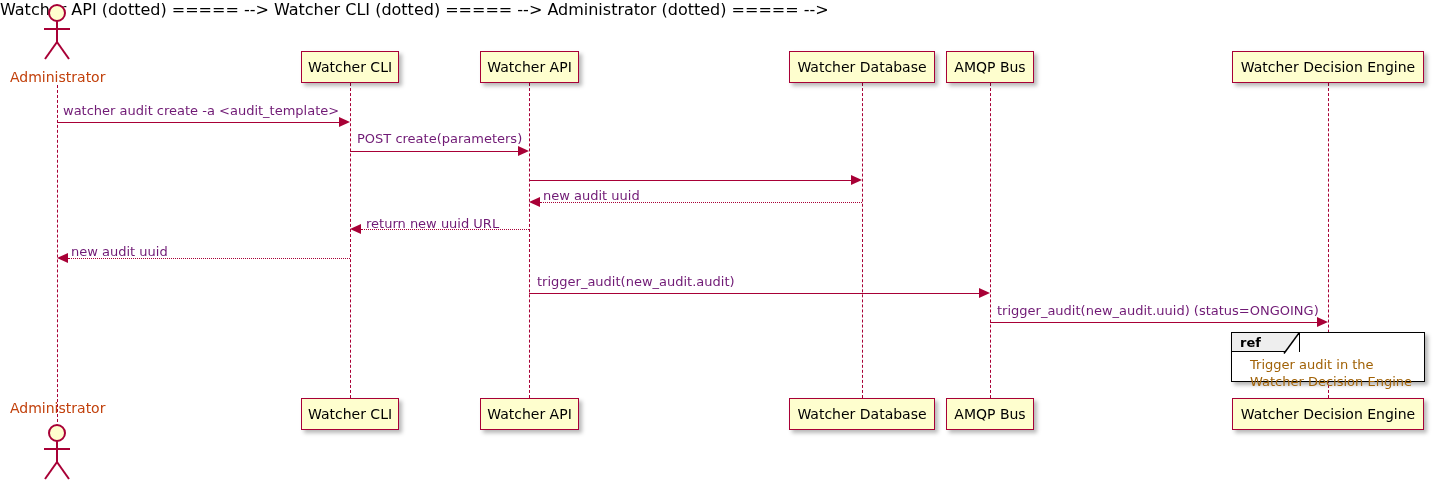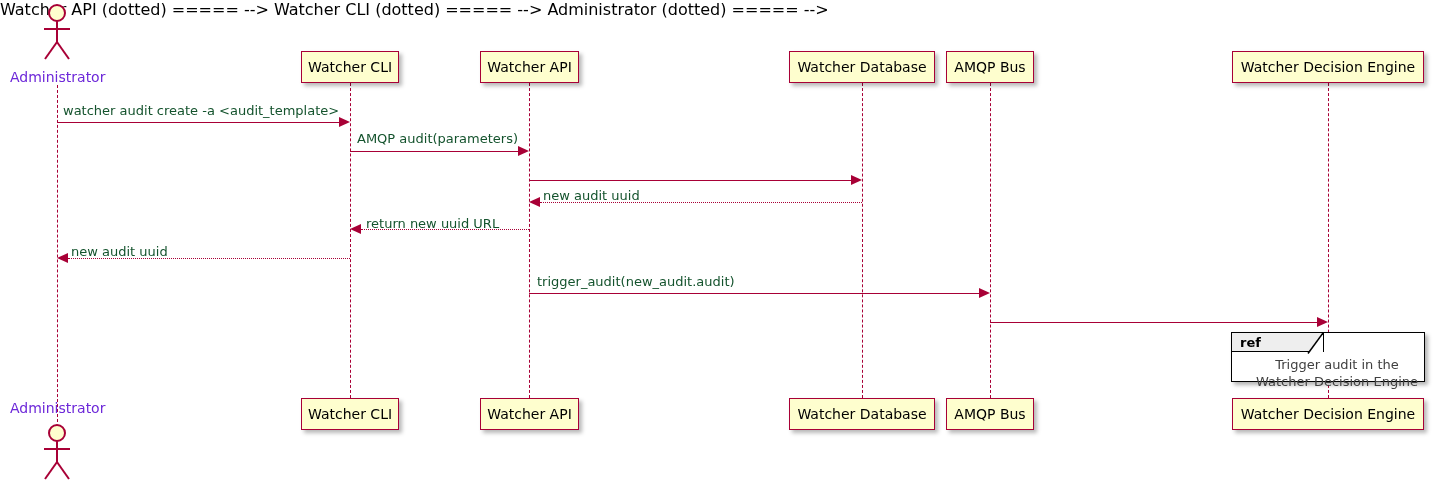--- a/index.html
+++ b/index.html
@@ -42,21 +42,21 @@
     z-index: 5;
   }
   
   .actor {
     position: absolute;
     z-index: 5;
   }
   .actor-label {
     position: absolute;
     font-size: 14px;
-    color: #6d28d9;
+    color: #c2410c;
     white-space: nowrap;
     z-index: 5;
   }
   
   .msg {
     position: absolute;
     height: 0;
     border-top: 1.5px solid #A80036;
     z-index: 3;
   }
@@ -75,21 +75,21 @@
     border-left: 11px solid #A80036;
   }
   .arrowhead.left {
     border-top: 5px solid transparent;
     border-bottom: 5px solid transparent;
     border-right: 11px solid #A80036;
   }
   .msg-label {
     position: absolute;
     font-size: 13px;
-    color: #14532d;
+    color: #701a75;
     white-space: nowrap;
     z-index: 4;
   }
   
   .ref-box {
     position: absolute;
     box-sizing: border-box;
     background: #FFFFFF;
     border: 1.5px solid #000000;
     box-shadow: 3px 3px 4px rgba(0,0,0,0.30);
@@ -119,26 +119,25 @@
     width: 24px;
     height: 21px;
     overflow: hidden;
   }
   .ref-body {
     position: absolute;
     left: 0;
     top: 21px;
     width: 100%;
     font-size: 13px;
-    color: #404040;
+    color: #a16207;
     line-height: 17px;
     padding-left: 18px;
     padding-top: 2px;
     box-sizing: border-box;
-    text-align: center;
   }
 </style>
 </head>
 <body>
 
 <div id="diagram">
 
   
   <div class="actor-label" style="left:10px; top:69px;">Administrator</div>
   <svg class="actor" style="left:33px; top:2px;" width="50" height="60" viewBox="0 0 50 60">
@@ -206,21 +205,21 @@
   </div>
 
   
   <div class="msg" style="left:57px; top:122px; width:282px;"></div>
   <div class="arrowhead right" style="left:339px; top:117px;"></div>
   <div class="msg-label" style="left:63px; top:103px;">watcher audit create -a &lt;audit_template&gt;</div>
 
   
   <div class="msg" style="left:350px; top:151px; width:168px;"></div>
   <div class="arrowhead right" style="left:518px; top:146px;"></div>
-  <div class="msg-label" style="left:357px; top:131px;">AMQP audit(parameters)</div>
+  <div class="msg-label" style="left:357px; top:131px;">POST create(parameters)</div>
 
   
   <div class="msg" style="left:529px; top:180px; width:322px;"></div>
   <div class="arrowhead right" style="left:851px; top:175px;"></div>
 
    Watcher API (dotted) ===== --&gt;
   <div class="msg dotted" style="left:540px; top:202px; width:322px;"></div>
   <div class="arrowhead left" style="left:529px; top:197px;"></div>
   <div class="msg-label" style="left:543px; top:188px;">new audit uuid</div>
 
@@ -235,24 +234,25 @@
   <div class="msg-label" style="left:71px; top:244px;">new audit uuid</div>
 
   
   <div class="msg" style="left:529px; top:293px; width:450px;"></div>
   <div class="arrowhead right" style="left:979px; top:288px;"></div>
   <div class="msg-label" style="left:537px; top:274px;">trigger_audit(new_audit.audit)</div>
 
   
   <div class="msg" style="left:990px; top:322px; width:327px;"></div>
   <div class="arrowhead right" style="left:1317px; top:317px;"></div>
+  <div class="msg-label" style="left:997px; top:303px;">trigger_audit(new_audit.uuid) (status=ONGOING)</div>
 
   
   <div class="ref-box" style="left:1231px; top:332px; width:194px; height:50px;">
-    <div class="ref-tab" style="width:92px;">
+    <div class="ref-tab" style="width:68px;">
       <span>ref</span>
       <svg class="ref-tab-corner-line" width="24" height="21" viewBox="0 0 24 21">
         <polygon points="24,0 24,21 9,21" fill="#FFFFFF"></polygon>
         <line x1="24" y1="0" x2="9" y2="20.5" stroke="#000000" stroke-width="1.5"></line>
       </svg>
     </div>
     <div class="ref-body">
       <div>Trigger audit in the</div>
       <div>Watcher Decision Engine</div>
     </div>

